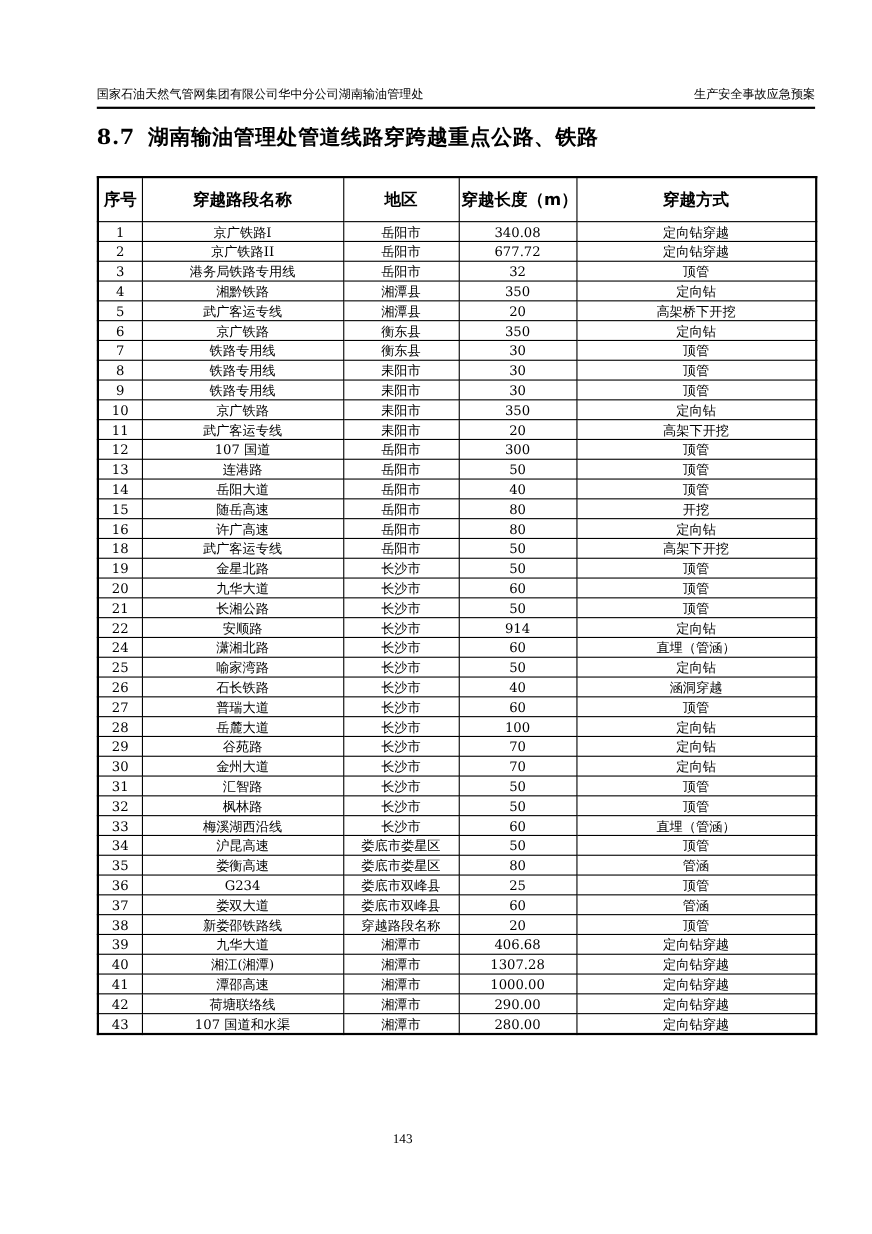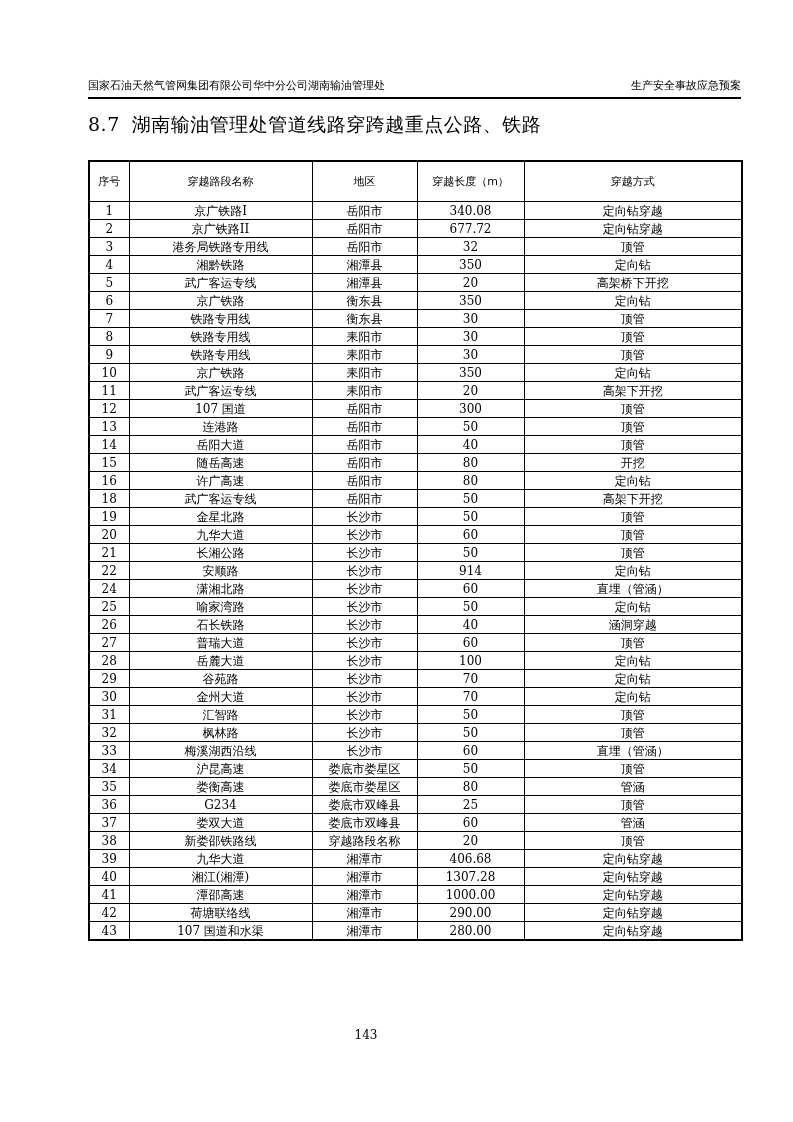--- a/index.html
+++ b/index.html
@@ -29,21 +29,21 @@
     line-height: 1.3;
     padding-bottom: 4px;
     border-bottom: 2px solid #000000;
   }
   
   .section-title {
     position: absolute;
     left: 88px;
     top: 112px;
     font-family: "DejaVu Sans", "Liberation Sans", sans-serif;
-    font-weight: normal;
+    font-weight: bold;
     font-size: 19px;
     letter-spacing: 0.5px;
     white-space: nowrap;
   }
   .section-title .sec-num {
     font-family: "DejaVu Serif", "Liberation Serif", serif;
     margin-right: 12px;
   }
   
   table.crossing-table {
@@ -60,41 +60,42 @@
     border: 1px solid #000000;
     text-align: center;
     vertical-align: middle;
     padding: 0 2px;
     overflow: hidden;
     white-space: nowrap;
   }
   .crossing-table thead th {
     height: 39px;
     font-family: "DejaVu Sans", "Liberation Sans", sans-serif;
-    font-weight: normal;
-    font-size: 11px;
+    font-weight: bold;
+    font-size: 15px;
   }
   .crossing-table tbody td {
     height: 17px;
     font-size: 12px;
     line-height: 1;
   }
   .col0 { width: 40px; }
   .col1 { width: 183px; }
   .col2 { width: 105px; }
   .col3 { width: 107px; }
   .col4 { width: 218px; }
   
   .page-footer {
     position: absolute;
     left: 0;
     top: 1028px;
     width: 732px;
     text-align: center;
     font-size: 12px;
+    font-family: Liberation Serif, serif;
   }
 </style>
 </head>
 <body>
 
 <div class="page">
 
   <div class="doc-header">
     <span>国家石油天然气管网集团有限公司华中分公司湖南输油管理处</span>
     <span>生产安全事故应急预案</span>

